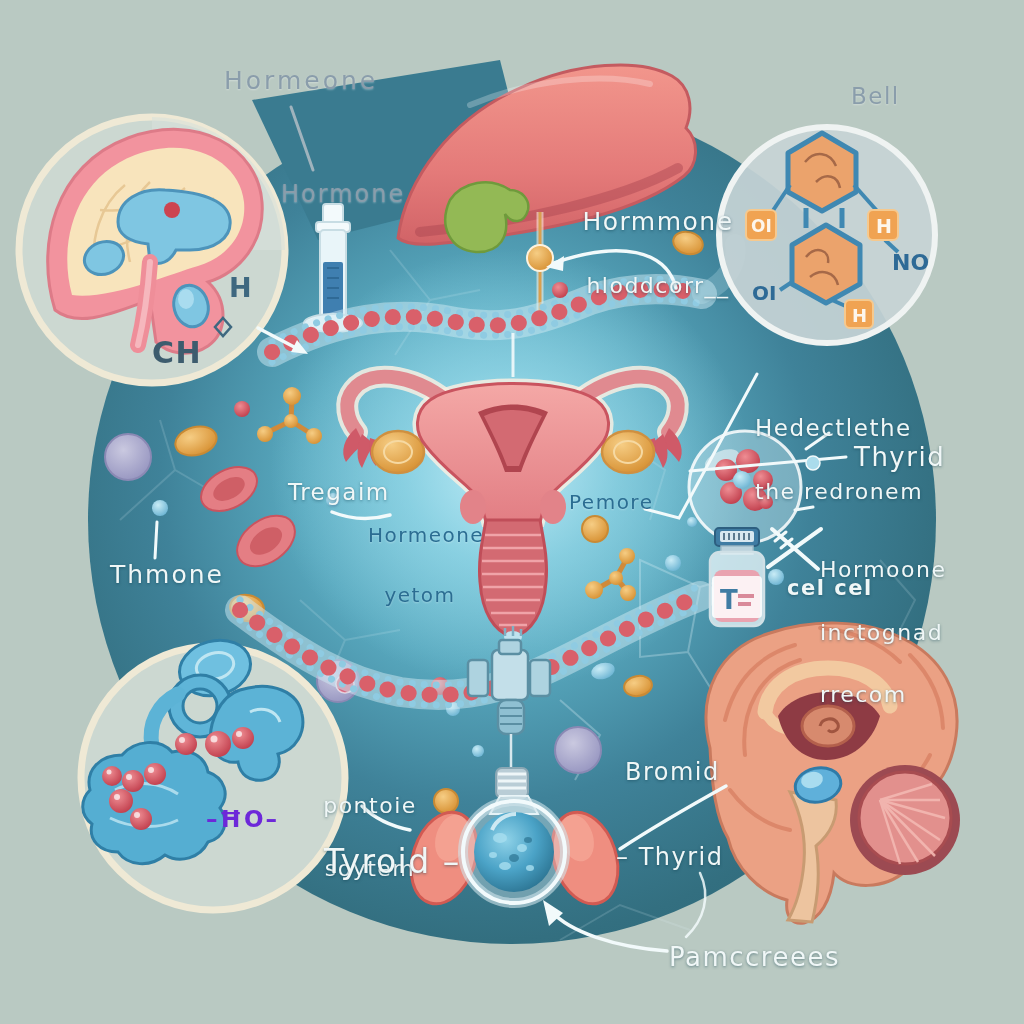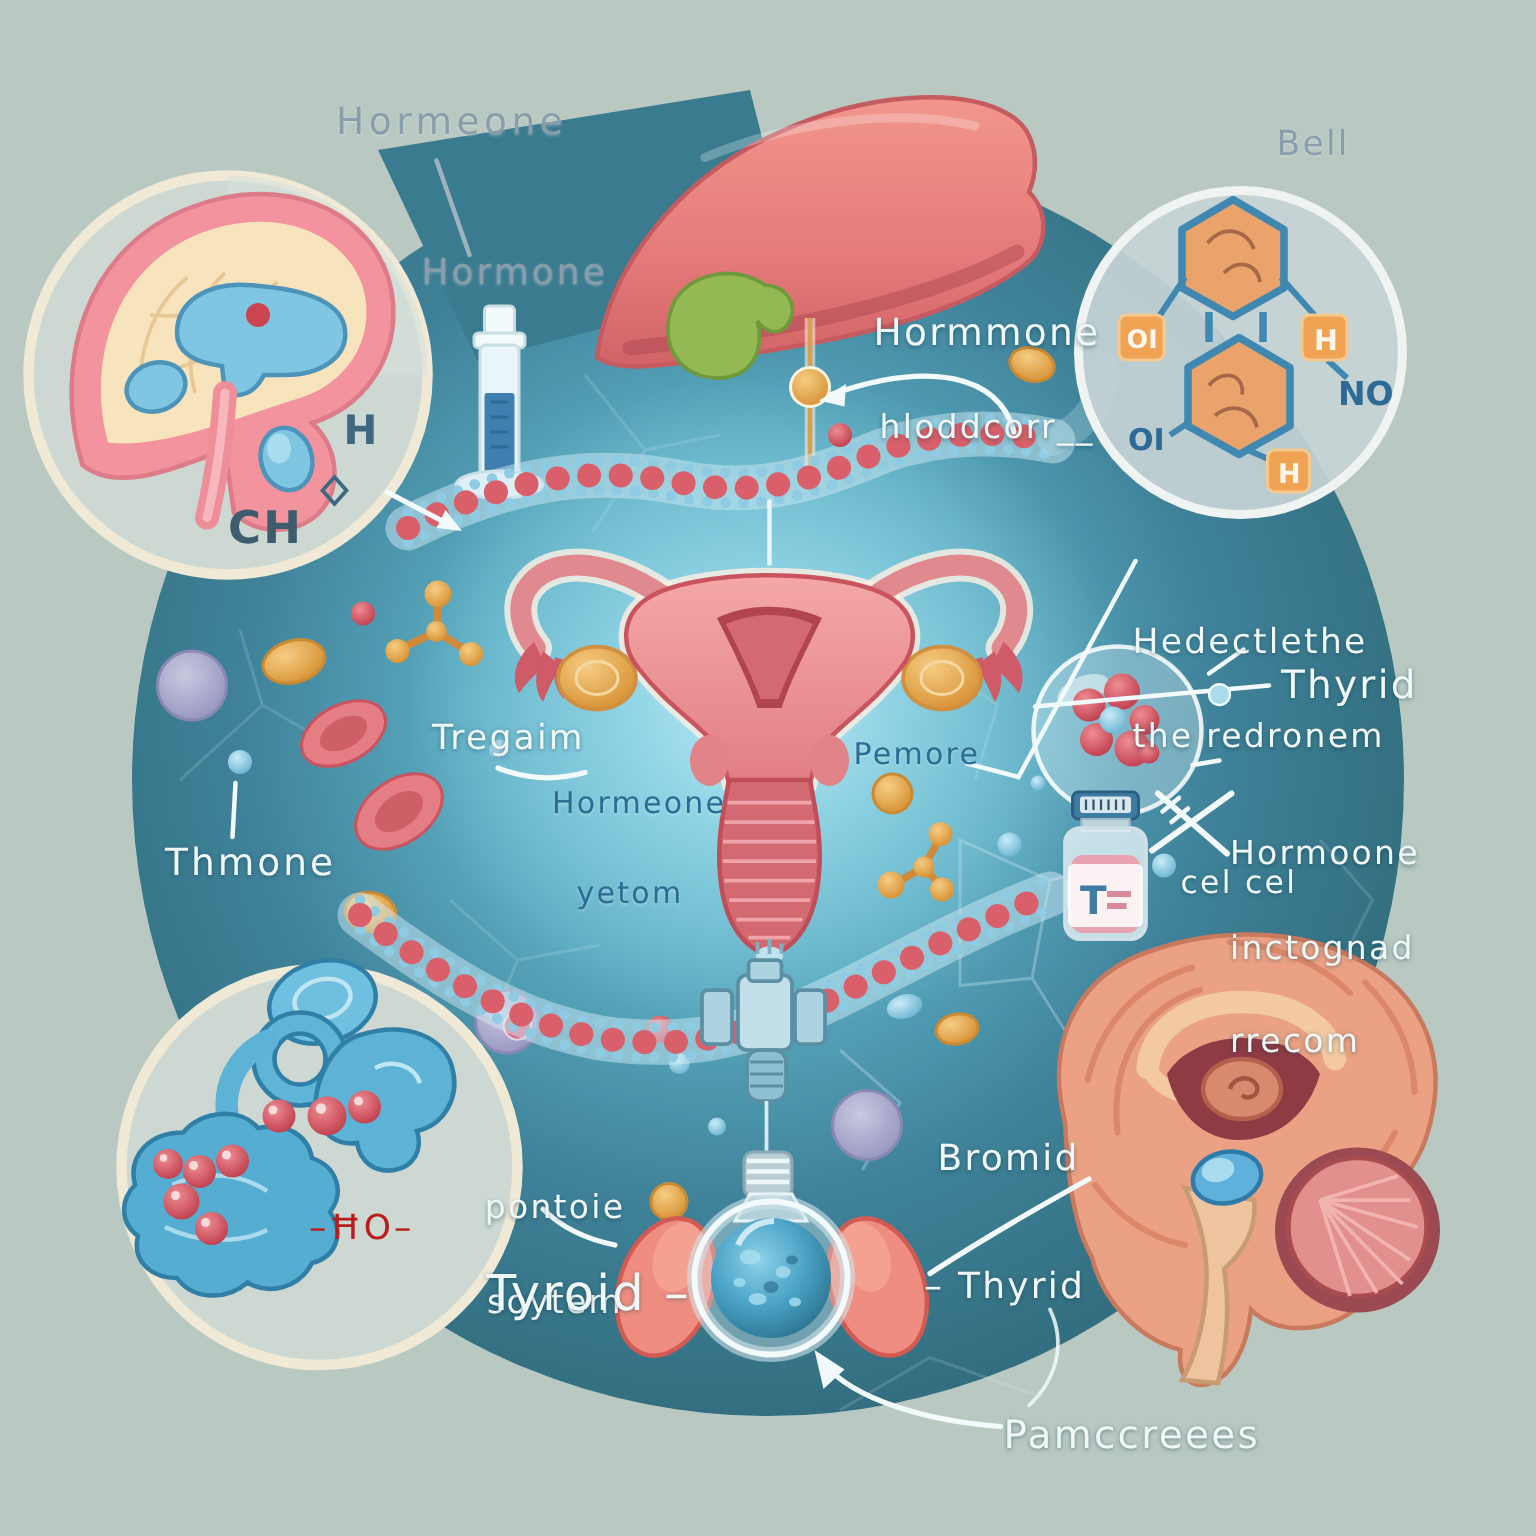--- a/index.html
+++ b/index.html
@@ -4,21 +4,21 @@
 <style>
   html,body{margin:0;padding:0;background:#9fb0aa;}
   .stage{position:relative;width:1024px;height:1024px;overflow:hidden;
          background:#b9c9c2;font-family:"DejaVu Sans",sans-serif;}
   .stage svg{position:absolute;left:0;top:0;}
   .lbl{position:absolute;color:#f0f7f7;letter-spacing:1.5px;line-height:1.16;
        text-shadow:0 1px 3px rgba(16,62,78,.5);white-space:pre;}
   .lbl--muted{color:#8a9dab;text-shadow:0 1px 2px rgba(255,255,255,.35);}
   .lbl--blue{color:#2b6d92;text-shadow:0 1px 2px rgba(255,255,255,.3);}
   .lbl--slate{color:#3d5c6e;font-weight:bold;text-shadow:none;}
-  .lbl--ho{color:#b91c1c;text-shadow:none;font-weight:normal;}
+  .lbl--ho{color:#6d28d9;text-shadow:none;font-weight:bold;}
   .ctr{text-align:center;}
 </style>
 </head>
 <body>
 
 <div class="stage">
 
 <svg width="1024" height="1024" viewBox="0 0 1024 1024">
   <defs>
     <radialGradient id="gBig" cx="47%" cy="45%" r="62%">
@@ -411,39 +411,39 @@
     <line x1="157" y1="522" x2="155" y2="558" stroke="#f2fafb" stroke-width="3"></line>
     <path d="M 362,806 C 374,818 390,826 410,830" fill="none" stroke="#f2fafb" stroke-width="3.5"></path>
     <path d="M 620,849 C 652,828 690,806 726,786" fill="none" stroke="#f2fafb" stroke-width="3.5"></path>
     <path d="M 700,873 C 711,896 704,920 686,937" fill="none" stroke="#f2fafb" stroke-width="2.5" opacity=".85"></path>
     <path d="M 667,951 C 614,947 570,932 551,911" fill="none" stroke="#f2fafb" stroke-width="3.5"></path>
     <polygon points="543,900 563,913 549,926" fill="#f2fafb"></polygon>
   </g>
 </svg>
 
 <div class="lbl lbl--muted" style="left:224px;top:66px;font-size:25px;letter-spacing:3px;">Hormeone</div>
-<div class="lbl lbl--muted" style="left:281px;top:168px;font-size:24px;letter-spacing:2px;">Hormone</div>
+<div class="lbl lbl--muted" style="left:281px;top:181px;font-size:24px;letter-spacing:2px;">Hormone</div>
 <div class="lbl lbl--muted" style="left:851px;top:83px;font-size:23px;">Bell</div>
 
 <div class="lbl ctr" style="left:566px;top:170px;width:184px;">
   <div style="font-size:25px;">Hormmone</div>
   <div style="font-size:22px;">hloddcorr__</div>
 </div>
 
 <div class="lbl" style="left:755px;top:378px;">
   <div style="font-size:23px;">Hedectlethe</div>
   <div style="font-size:22px;">the redronem</div>
 </div>
 <div class="lbl" style="left:854px;top:442px;font-size:26px;">Thyrid</div>
 <div class="lbl" style="left:820px;top:494px;">
   <div style="font-size:22px;margin-top:26px;">Hormoone</div>
   <div style="font-size:22px;">inctognad</div>
   <div style="font-size:22px;">rrecom</div>
 </div>
-<div class="lbl" style="left:787px;top:576px;font-size:21px;">cel cel</div>
+<div class="lbl" style="left:787px;top:576px;font-size:21px;font-weight:bold;">cel cel</div>
 
 <div class="lbl" style="left:110px;top:560px;font-size:25px;letter-spacing:2px;">Thmone</div>
 <div class="lbl" style="left:288px;top:479px;font-size:23px;">Tregaim</div>
 <div class="lbl lbl--blue ctr" style="left:368px;top:487px;width:104px;">
   <div style="font-size:20px;">Hormeone</div>
   <div style="font-size:20px;">yetom</div>
 </div>
 <div class="lbl lbl--blue" style="left:569px;top:491px;font-size:20px;">Pemore</div>
 
 <div class="lbl ctr" style="left:320px;top:756px;width:100px;">

